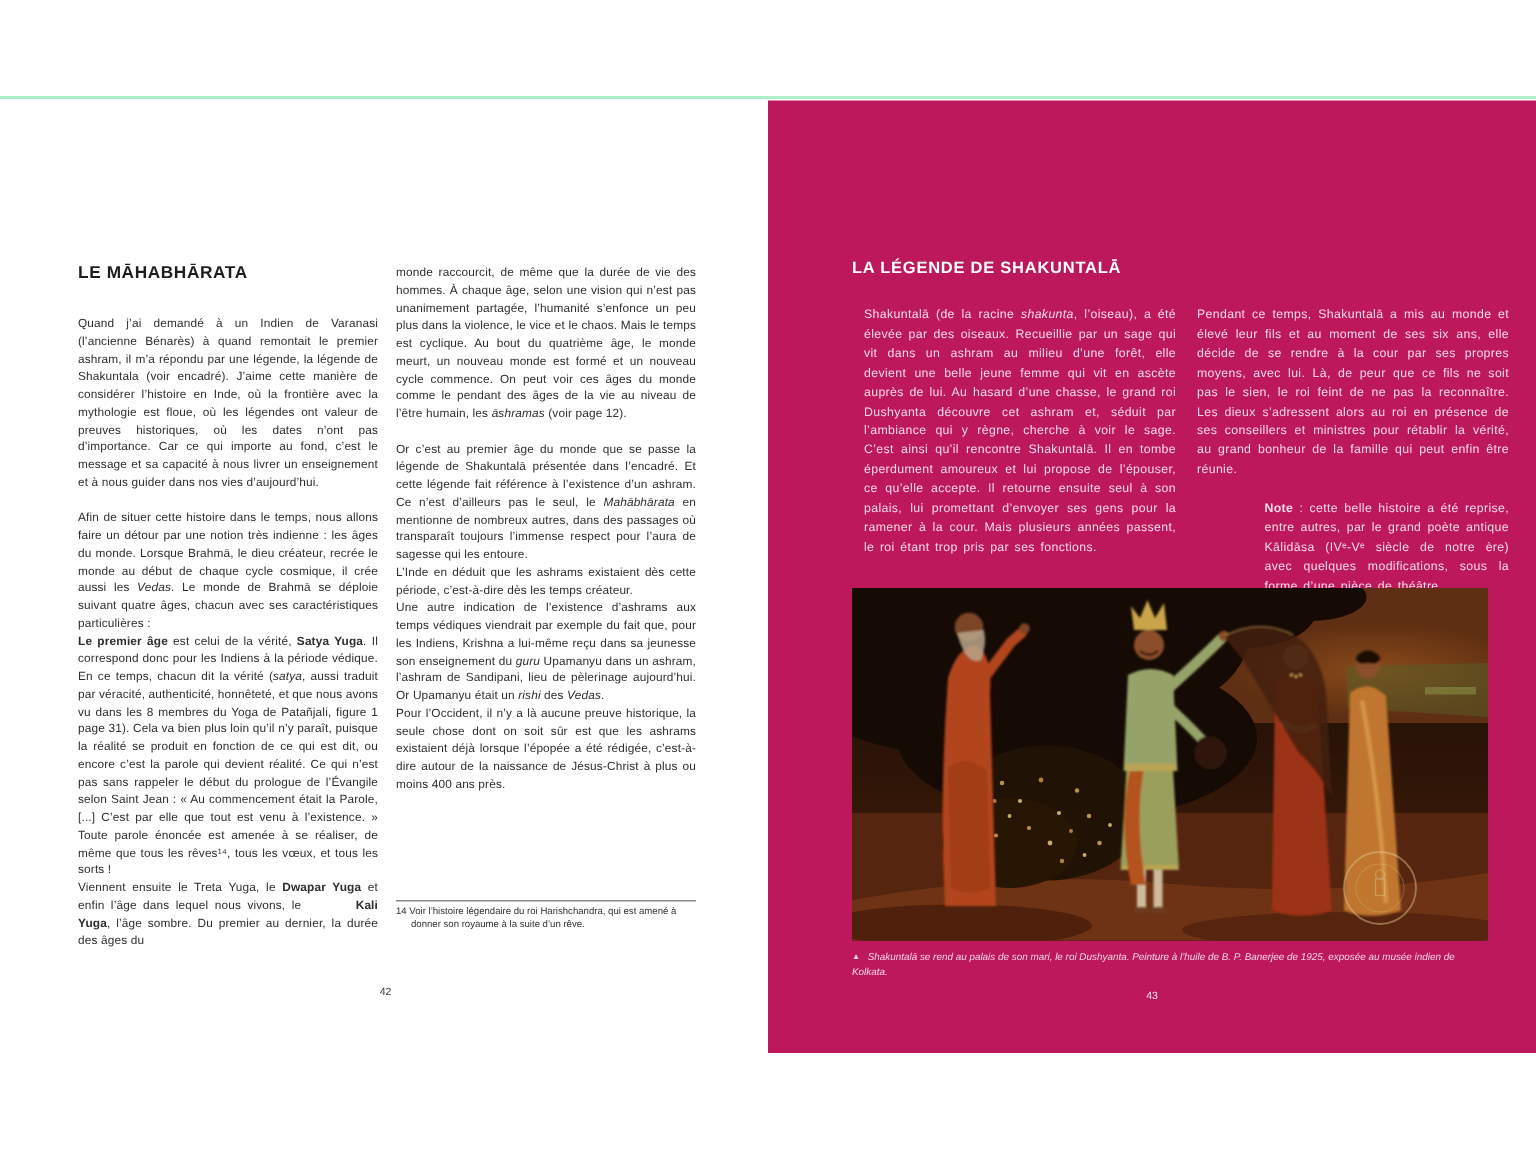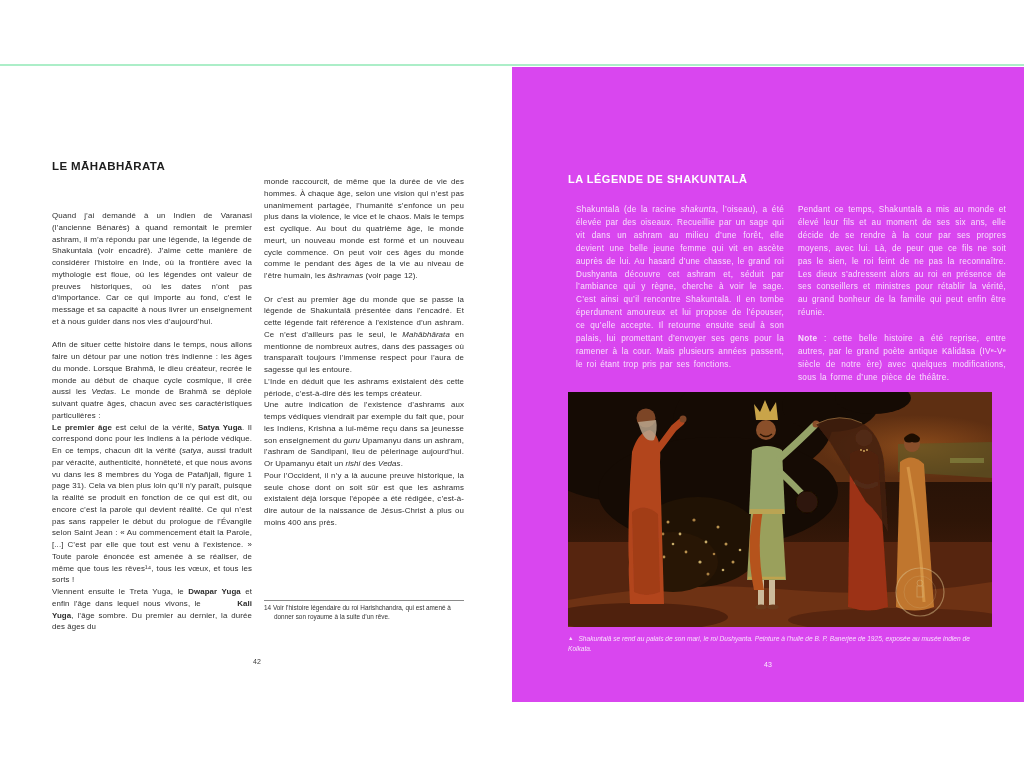--- a/index.html
+++ b/index.html
@@ -2,21 +2,21 @@
 <html><head>
 <meta charset="utf-8">
 <style>
   html,body{margin:0;padding:0;background:#ffffff;}
   body{width:1024px;height:768px;position:relative;overflow:hidden;
        font-family:"Liberation Sans", sans-serif;}
   .spread{position:absolute;inset:0;}
   .top-rule{position:absolute;left:0;top:64px;width:1024px;height:2px;background:#aceec8;}
 
   
-  .left-title{position:absolute;left:52px;top:160px;margin:0;
+  .left-title{position:absolute;left:52px;top:176px;margin:0;
       font-size:11.5px;font-weight:bold;letter-spacing:.4px;color:#1d1d1d;}
   .lcol{position:absolute;width:200px;}
   .lcol1{left:52px;top:210px;}
   .lcol2{left:264px;top:176px;}
   .body-dark p{margin:0;font-size:7.9px;line-height:11.75px;text-align:justify;
       color:#2e2e2e;letter-spacing:.1px;}
   .body-dark p.gap{margin-top:11.75px;}
   .footnote{position:absolute;left:264px;top:600px;width:200px;}
   .footnote .fn-rule{border:none;border-top:1px solid #8a8a8a;margin:0 0 3px 0;}
   .footnote p{margin:0;font-size:6.4px;line-height:8.8px;color:#333;
@@ -26,21 +26,21 @@
 
   
   .right-page{position:absolute;left:512px;top:67px;width:512px;height:635px;}
   .right-title{position:absolute;left:56px;top:106px;margin:0;
       font-size:11px;font-weight:bold;letter-spacing:.5px;color:#ffffff;}
   .rcol{position:absolute;width:208px;top:137px;}
   .rcol1{left:64px;}
   .rcol2{left:286px;}
   .body-light p{margin:0;font-size:8.2px;line-height:12.9px;text-align:justify;
       color:rgba(255,255,255,.84);letter-spacing:.25px;word-spacing:1.2px;}
-  .body-light p.gap{margin-top:12.9px;}
+  .body-light p.gap{margin-top:12.9px;margin-left:45px;}
   .painting{position:absolute;left:56px;top:325px;width:424px;height:235px;margin:0;
       background:#2a160a;}
   .painting svg{display:block;width:100%;height:100%;}
   .caption{position:absolute;left:56px;top:567px;width:412px;
       font-size:6.6px;line-height:9.6px;color:rgba(255,255,255,.82);}
   .caption .cap-marker{float:left;font-size:5.5px;font-style:normal;margin-right:5px;
       line-height:9.6px;}
   .caption .cap-text{font-style:italic;}
   .pagenum-right{position:absolute;left:0;top:594px;width:100%;text-align:center;
       font-size:7px;color:rgba(255,255,255,.9);}
@@ -71,21 +71,21 @@
       </div>
 
     <div class="footnote">
       <hr class="fn-rule">
       <p><span>14</span> <span>Voir l’histoire légendaire du roi Harishchandra, qui est amené à donner son royaume à la suite d’un rêve.</span></p>
     </div>
 
     <div class="pagenum-left">42</div>
   </section>
 
-  <section class="right-page" id="right-page" style="background: #d946ef;">
+  <section class="right-page" id="right-page" style="background: #be185d;">
     <h2 class="right-title">LA LÉGENDE DE SHAKUNTALĀ</h2>
 
     <div class="rcol rcol1 body-light">
         <p><span>Shakuntalā (de la racine </span><span style="font-style: italic;">shakunta</span><span>, l’oiseau), a été élevée par des oiseaux. Recueillie par un sage qui vit dans un ashram au milieu d’une forêt, elle devient une belle jeune femme qui vit en ascète auprès de lui. Au hasard d’une chasse, le grand roi Dushyanta découvre cet ashram et, séduit par l’ambiance qui y règne, cherche à voir le sage. C’est ainsi qu’il rencontre Shakuntalā. Il en tombe éperdument amoureux et lui propose de l’épouser, ce qu’elle accepte. Il retourne ensuite seul à son palais, lui promettant d’envoyer ses gens pour la ramener à la cour. Mais plusieurs années passent, le roi étant trop pris par ses fonctions.</span></p>
       </div>
 
     <div class="rcol rcol2 body-light">
         <p><span>Pendant ce temps, Shakuntalā a mis au monde et élevé leur fils et au moment de ses six ans, elle décide de se rendre à la cour par ses propres moyens, avec lui. Là, de peur que ce fils ne soit pas le sien, le roi feint de ne pas la reconnaître. Les dieux s’adressent alors au roi en présence de ses conseillers et ministres pour rétablir la vérité, au grand bonheur de la famille qui peut enfin être réunie.</span></p>
         <p class="gap"><span style="font-weight: bold;">Note</span><span> : cette belle histoire a été reprise, entre autres, par le grand poète antique Kālidāsa (IVᵉ-Vᵉ siècle de notre ère) avec quelques modifications, sous la forme d’une pièce de théâtre.</span></p>
       </div>

